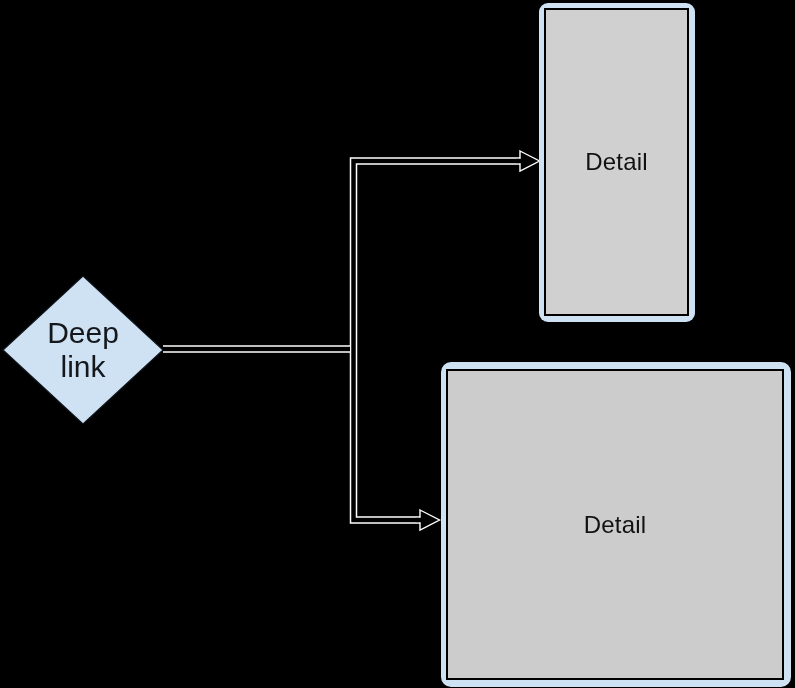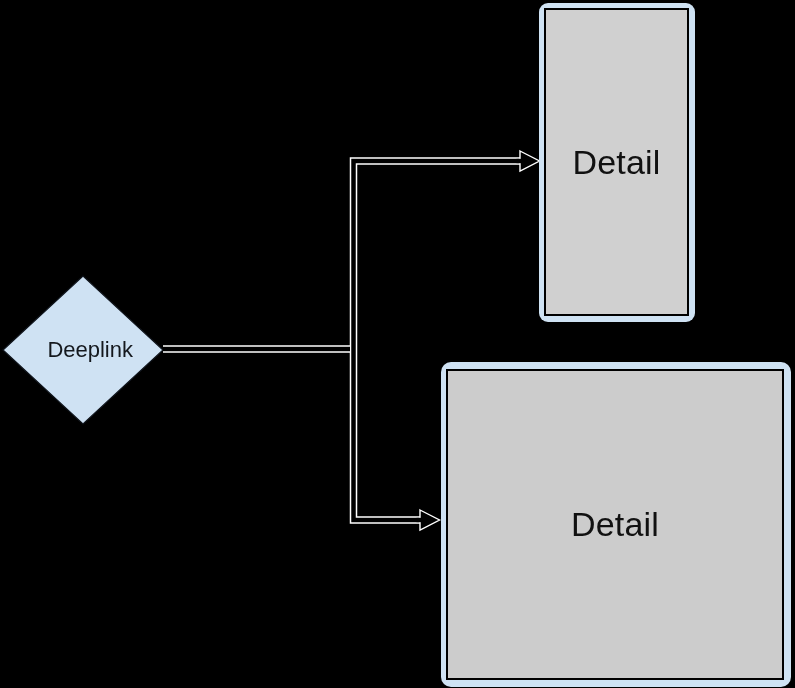--- a/index.html
+++ b/index.html
@@ -16,24 +16,24 @@
   .stage svg.connectors {
     position: absolute;
     left: 0; top: 0;
   }
   
   .diamond-label {
     position: absolute;
     left: 33px; top: 316px;
     width: 100px; height: 68px;
     display: flex;
-    flex-direction: row;
+    flex-direction: column;
     align-items: center;
     justify-content: flex-end;
-    font-size: 22px;
+    font-size: 30px;
     line-height: 34px;
     color: #14181d;
     text-align: center;
   }
   
   .phone-frame {
     position: absolute;
     left: 539px; top: 3px;
     width: 156px; height: 319px;
     border-radius: 9px;
@@ -64,21 +64,21 @@
     align-items: center;
     justify-content: center;
   }
   .pane-list {
     width: 106px;
     flex: 0 0 106px;
     border-right: 2px solid #000;
   }
   .pane-detail { flex: 1 1 auto; }
   .screen-label {
-    font-size: 34px;
+    font-size: 24px;
     color: #111;
     letter-spacing: 0.2px;
   }
 </style>
 </head>
 <body>
 
 <div class="stage" style="background-color: rgb(0, 0, 0);">
 
   <svg class="connectors" width="795" height="688" viewBox="0 0 795 688">

